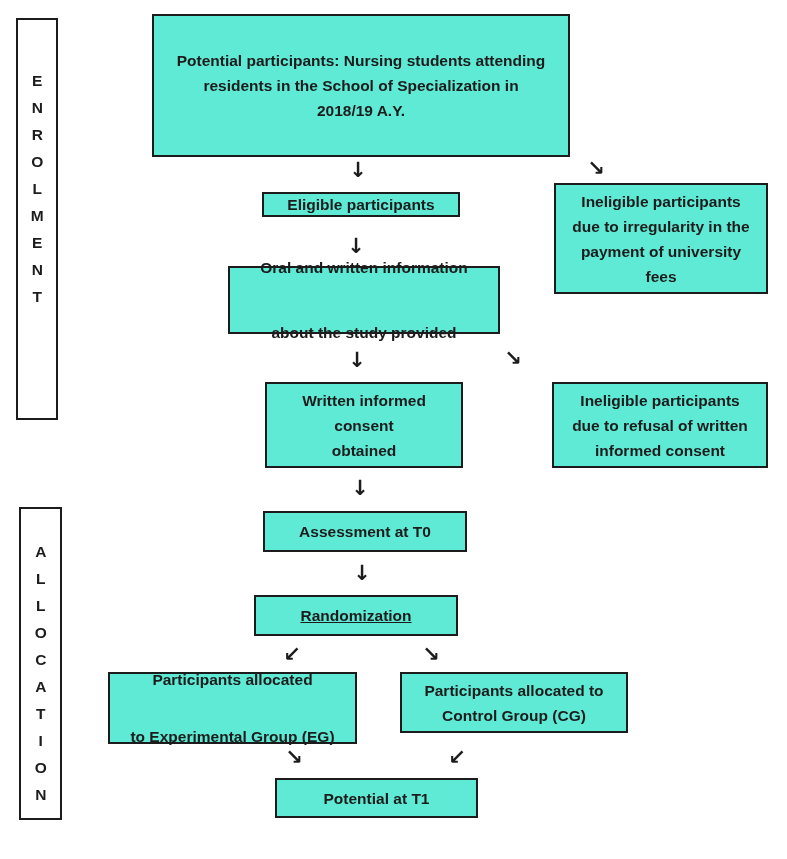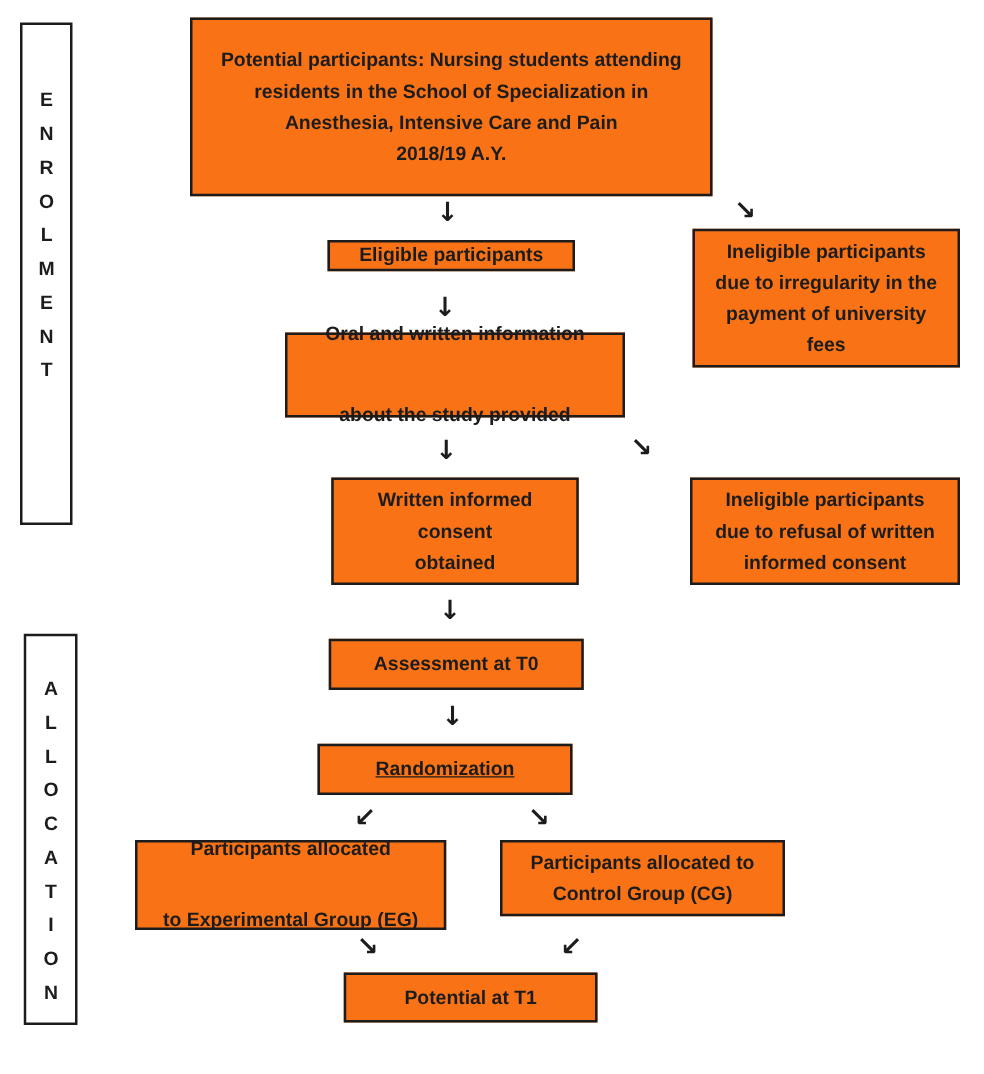--- a/index.html
+++ b/index.html
@@ -4,21 +4,21 @@
 <style>
   * { margin:0; padding:0; box-sizing:border-box; }
   html,body { background:#ffffff; }
   body { font-family:"Liberation Sans", sans-serif; }
   .canvas {
     position:relative; width:787px; height:859px;
     background:#ffffff; overflow:hidden;
     color:#1c1c1c;
   }
   .box {
-    position:absolute; border:2px solid #1c1c1c; background:#f97316;
+    position:absolute; border:2px solid #1c1c1c; background:#5eead4;
     display:flex; flex-direction:column; justify-content:center; align-items:center;
     text-align:center; font-weight:bold; font-size:15.5px; line-height:25px;
     color:#1c1c1c;
   }
   .vlabel {
     position:absolute; border:2px solid #1c1c1c; background:#ffffff;
     display:flex; justify-content:center; align-items:center;
   }
   .vtext {
     writing-mode:vertical-rl; text-orientation:upright;
@@ -41,21 +41,20 @@
     <span class="vtext" style="transform:translateY(-26px);">ENROLMENT</span>
   </div>
 
   <div class="vlabel" style="left:19px; top:507px; width:43px; height:313px;">
     <span class="vtext" style="transform:translateY(14px);">ALLOCATION</span>
   </div>
 
   <div class="box" style="left:152px; top:14px; width:418px; height:143px;">
     <div>Potential participants: Nursing students attending</div>
     <div>residents in the School of Specialization in</div>
-    <div>Anesthesia, Intensive Care and Pain</div>
     <div>2018/19 A.Y.</div>
   </div>
 
   <span class="arrow" style="left:358px; top:160px;">↓</span>
   <span class="arrow" style="left:596px; top:158px;">↘</span>
 
   <div class="box" style="left:262px; top:192px; width:198px; height:25px;">
     <div>Eligible participants</div>
   </div>
 

